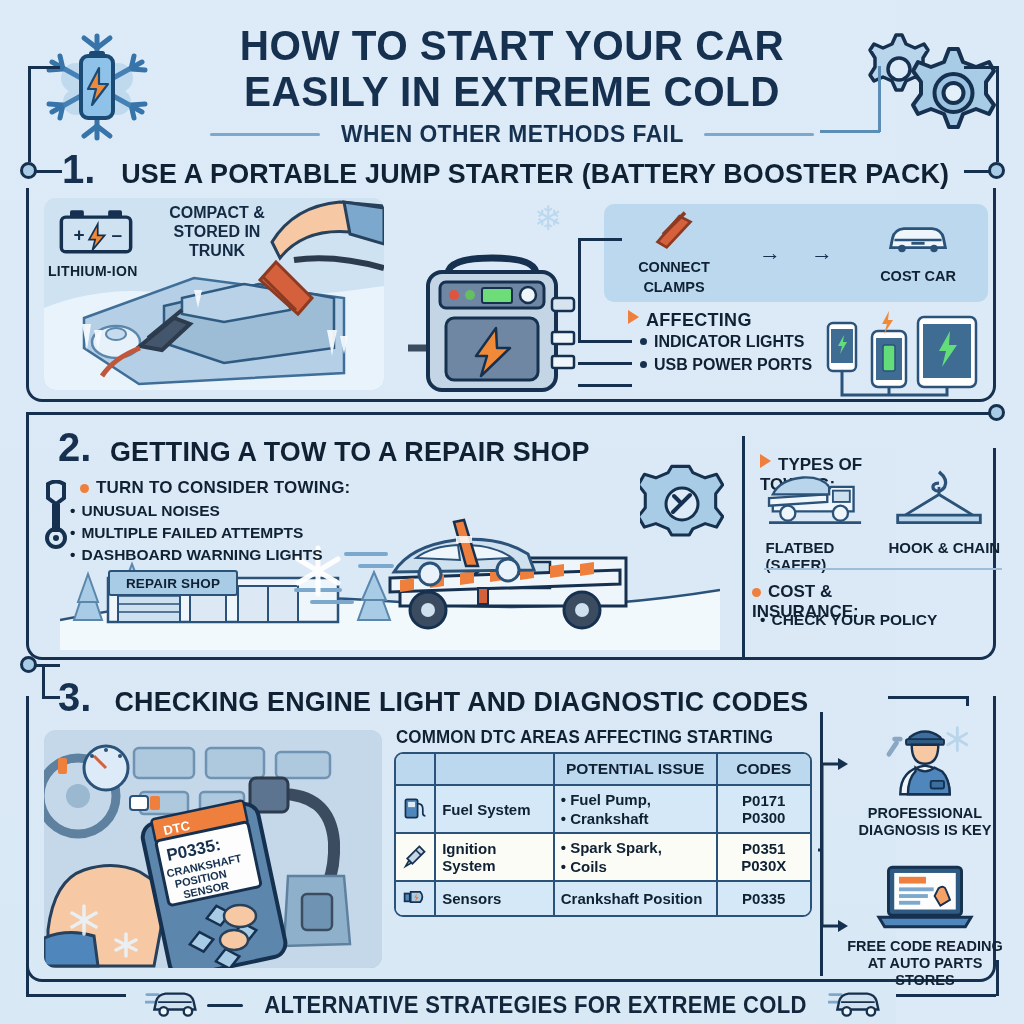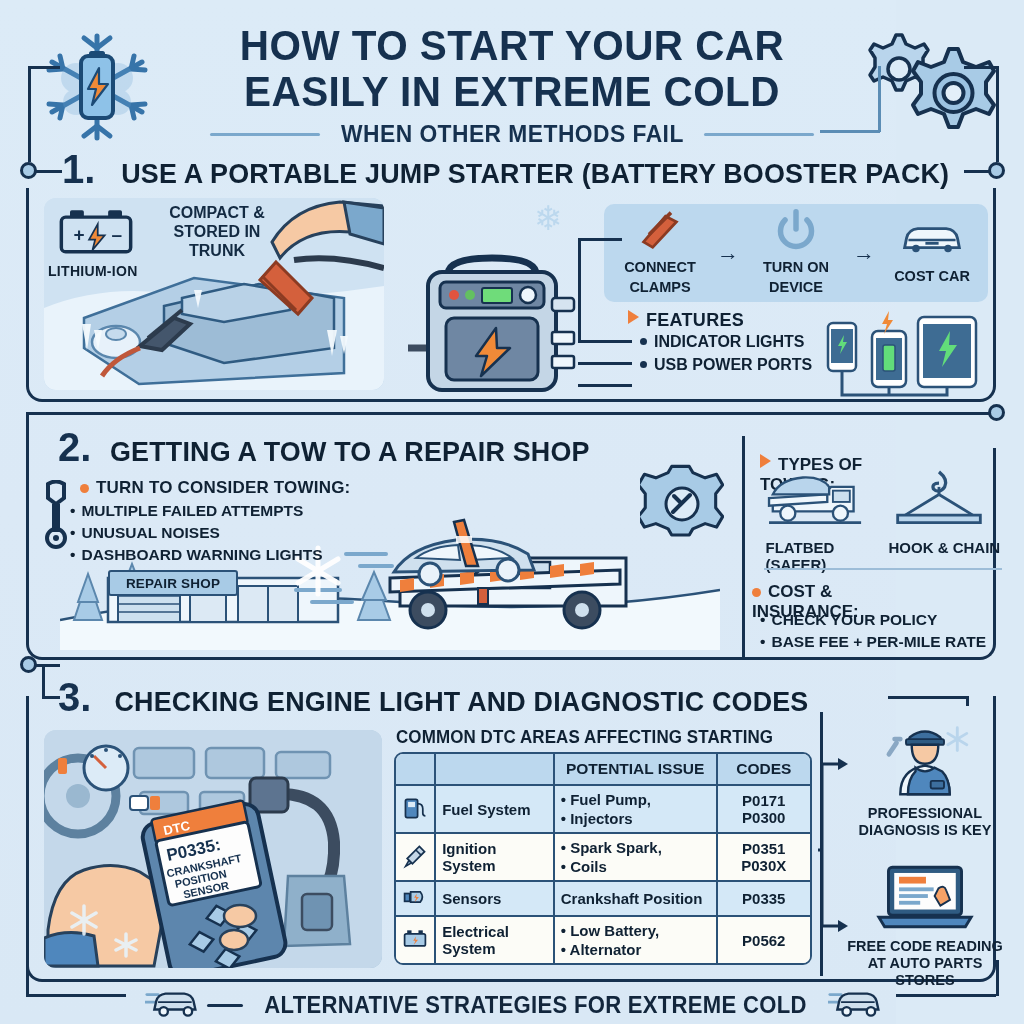--- a/index.html
+++ b/index.html
@@ -304,27 +304,20 @@
     <div class="step">
       <svg viewBox="0 0 56 46" width="54" height="42">
         <g stroke="#8c3b22" stroke-width="3" fill="#d4603c">
           <path d="M10 36 L34 8 L46 14 L20 42 Z"></path>
           <path d="M16 28 L40 4" stroke-width="4"></path>
         </g>
       </svg>
       <div class="step-label">CONNECT CLAMPS</div>
     </div>
     <div class="step-arrow">→</div>
-    <div class="step">
-      <svg viewBox="0 0 50 46" width="48" height="42">
-        <path d="M13 12 A17 17 0 1 0 37 12" fill="none" stroke="#7ba8cc" stroke-width="6" stroke-linecap="round"></path>
-        <line x1="25" y1="3" x2="25" y2="22" stroke="#7ba8cc" stroke-width="6" stroke-linecap="round"></line>
-      </svg>
-      <div class="step-label">TURN ON DEVICE</div>
-    </div>
     <div class="step-arrow">→</div>
     <div class="step">
       <svg viewBox="0 0 70 40" width="66" height="40">
         <path d="M6 28 L8 18 Q10 9 20 8 L50 8 Q60 9 62 18 L64 28 Z" fill="#eef6fc" stroke="#2b5278" stroke-width="3"></path>
         <line x1="10" y1="20" x2="60" y2="20" stroke="#2b5278" stroke-width="2.5"></line>
         <circle cx="18" cy="29" r="4" fill="#2b5278"></circle>
           <circle cx="52" cy="29" r="4" fill="#2b5278"></circle>
         <rect x="28" y="22" width="14" height="3" fill="#2b5278"></rect>
       </svg>
       <div class="step-label">COST CAR</div>
@@ -349,21 +342,21 @@
     </svg>
   </div>
 
   <div class="hline" style="left:578px; top:238px; width:44px;"></div>
   <div class="vline" style="left:578px; top:238px; height:104px;"></div>
   <div class="hline" style="left:578px; top:340px; width:54px;"></div>
   <div class="hline" style="left:578px; top:362px; width:54px;"></div>
   <div class="hline" style="left:578px; top:384px; width:54px;"></div>
 
   <div class="features-head">
-    <span class="tri"></span><span>FEATURES</span>
+    <span class="tri"></span><span>AFFECTING</span>
   </div>
   <div class="feat-list">
     <div class="feat-item"><span class="dot"></span><span>INDICATOR LIGHTS</span></div>
     <div class="feat-item"><span class="dot"></span><span>USB POWER PORTS</span></div>
   </div>
 
   <div class="devices">
     <svg viewBox="0 0 170 95" width="170" height="95">
       <rect x="8" y="18" width="28" height="48" rx="5" fill="#fff" stroke="#2b5278" stroke-width="2.5"></rect>
       <rect x="11" y="24" width="22" height="34" fill="#3e6c93"></rect>
@@ -471,22 +464,22 @@
       <rect x="18" y="24" width="8" height="28" fill="#16314f"></rect>
       <circle cx="22" cy="58" r="9" fill="none" stroke="#16314f" stroke-width="4"></circle>
       <circle cx="22" cy="58" r="3" fill="#16314f"></circle>
     </svg>
   </div>
 
   <div class="s2-bullethead">
     <span style="display:inline-block;width:9px;height:9px;border-radius:50%;background:#ef7f3c;margin-right:7px;"></span><span>TURN TO CONSIDER TOWING:</span>
   </div>
   <div class="s2-list">
+    <div class="s2-item"><span class="bull">•</span><span>UNUSUAL NOISES</span></div>
     <div class="s2-item"><span class="bull">•</span><span>MULTIPLE FAILED ATTEMPTS</span></div>
-    <div class="s2-item"><span class="bull">•</span><span>UNUSUAL NOISES</span></div>
     <div class="s2-item"><span class="bull">•</span><span>DASHBOARD WARNING LIGHTS</span></div>
   </div>
 
   <div class="repairshop-sign">REPAIR SHOP</div>
 
   <div class="gearwrench">
     <svg viewBox="0 0 84 84" width="84" height="84">
       <path d="M28 8 l4-7 20 0 4 7 14 6 13-4 7 12-8 10 0 16 8 10-7 12-13-4-14 6-4 7-20 0-4-7-14-6-13 4-7-12 8-10 0-16-8-10 7-12 13 4z" transform="scale(0.88) translate(4,4)" fill="#a8cbe6" stroke="#16314f" stroke-width="3.5" stroke-linejoin="round"></path>
       <circle cx="42" cy="42" r="16" fill="#dcebf7" stroke="#16314f" stroke-width="3"></circle>
       <g stroke="#16314f" stroke-width="4" stroke-linecap="round">
@@ -524,21 +517,20 @@
     </div>
   </div>
 
   <div class="tow-rule"></div>
 
   <div class="cost-head">
     <span style="display:inline-block;width:9px;height:9px;border-radius:50%;background:#ef7f3c;margin-right:7px;"></span><span>COST &amp; INSURANCE:</span>
   </div>
   <div class="cost-list">
     <div class="cost-item"><span class="bull">•</span><span>CHECK YOUR POLICY</span></div>
-    <div class="cost-item"><span class="bull">•</span><span>BASE FEE + PER-MILE RATE</span></div>
   </div>
 
   <div class="node" style="left:20px; top:656px;"></div>
   <div class="hline" style="left:36px; top:664px; width:24px;"></div>
   <div class="vline" style="left:42px; top:664px; height:34px;"></div>
   <div class="hline" style="left:42px; top:696px; width:18px;"></div>
 
   <div class="sec-head" style="left:58px; top:678px;">
     <span class="sec-num">3.</span>
     <span class="sec-title">CHECKING ENGINE LIGHT AND DIAGNOSTIC CODES</span>
@@ -633,21 +625,21 @@
           <svg viewBox="0 0 30 30" width="26" height="26">
             <rect x="4" y="5" width="14" height="21" rx="2" fill="#4f87bd" stroke="#16314f" stroke-width="2"></rect>
             <rect x="7" y="8" width="8" height="6" fill="#dcebf7"></rect>
             <path d="M18 10 q6 0 6 6 v5 q0 3 3 3" fill="none" stroke="#16314f" stroke-width="2"></path>
           </svg>
         </td>
         <td class="col-area">Fuel System</td>
         <td class="col-issue">
           <ul class="ul-none">
             <li>• Fuel Pump,</li>
-            <li>• Injectors</li>
+            <li>• Crankshaft</li>
           </ul>
         </td>
         <td class="col-code">
           <div>P0171</div>
           <div>P0300</div>
         </td>
       </tr>
       <tr class="row-b">
         <td class="col-icon">
           <svg viewBox="0 0 30 30" width="26" height="26">
@@ -673,38 +665,20 @@
           <svg viewBox="0 0 30 30" width="26" height="26">
             <rect x="3" y="11" width="6" height="9" fill="#4f87bd" stroke="#16314f" stroke-width="2"></rect>
             <path d="M10 9 h11 q5 6 0 12 h-11z" fill="#a8cbe6" stroke="#16314f" stroke-width="2"></path>
             <path d="M17 11 l-3 5 h2.5 l-2 5 5-6 h-3z" fill="#ef7f3c"></path>
           </svg>
         </td>
         <td class="col-area">Sensors</td>
         <td class="col-issue">Crankshaft Position</td>
         <td class="col-code">P0335</td>
       </tr>
-      <tr class="row-b">
-        <td class="col-icon">
-          <svg viewBox="0 0 30 30" width="26" height="26">
-            <rect x="3" y="9" width="24" height="14" rx="2" fill="#a8cbe6" stroke="#16314f" stroke-width="2"></rect>
-            <rect x="6" y="5" width="5" height="4" fill="#16314f"></rect>
-            <rect x="19" y="5" width="5" height="4" fill="#16314f"></rect>
-            <path d="M16 12 l-3 5 h2.5 l-2 5 5-6 h-3z" fill="#ef7f3c"></path>
-          </svg>
-        </td>
-        <td class="col-area">Electrical System</td>
-        <td class="col-issue">
-          <ul class="ul-none">
-            <li>• Low Battery,</li>
-            <li>• Alternator</li>
-          </ul>
-        </td>
-        <td class="col-code">P0562</td>
-      </tr>
     </tbody>
   </table>
 
   <svg style="position:absolute; left:818px; top:730px;" width="40" height="250">
     <path d="M4 120 L4 34 L26 34" fill="none" stroke="#16314f" stroke-width="3"></path>
     <path d="M20 28 L30 34 L20 40z" fill="#16314f"></path>
     <path d="M4 120 L4 196 L26 196" fill="none" stroke="#16314f" stroke-width="3"></path>
     <path d="M20 190 L30 196 L20 202z" fill="#16314f"></path>
     <path d="M-10 120 L4 120" fill="none" stroke="#16314f" stroke-width="3"></path>
   </svg>

